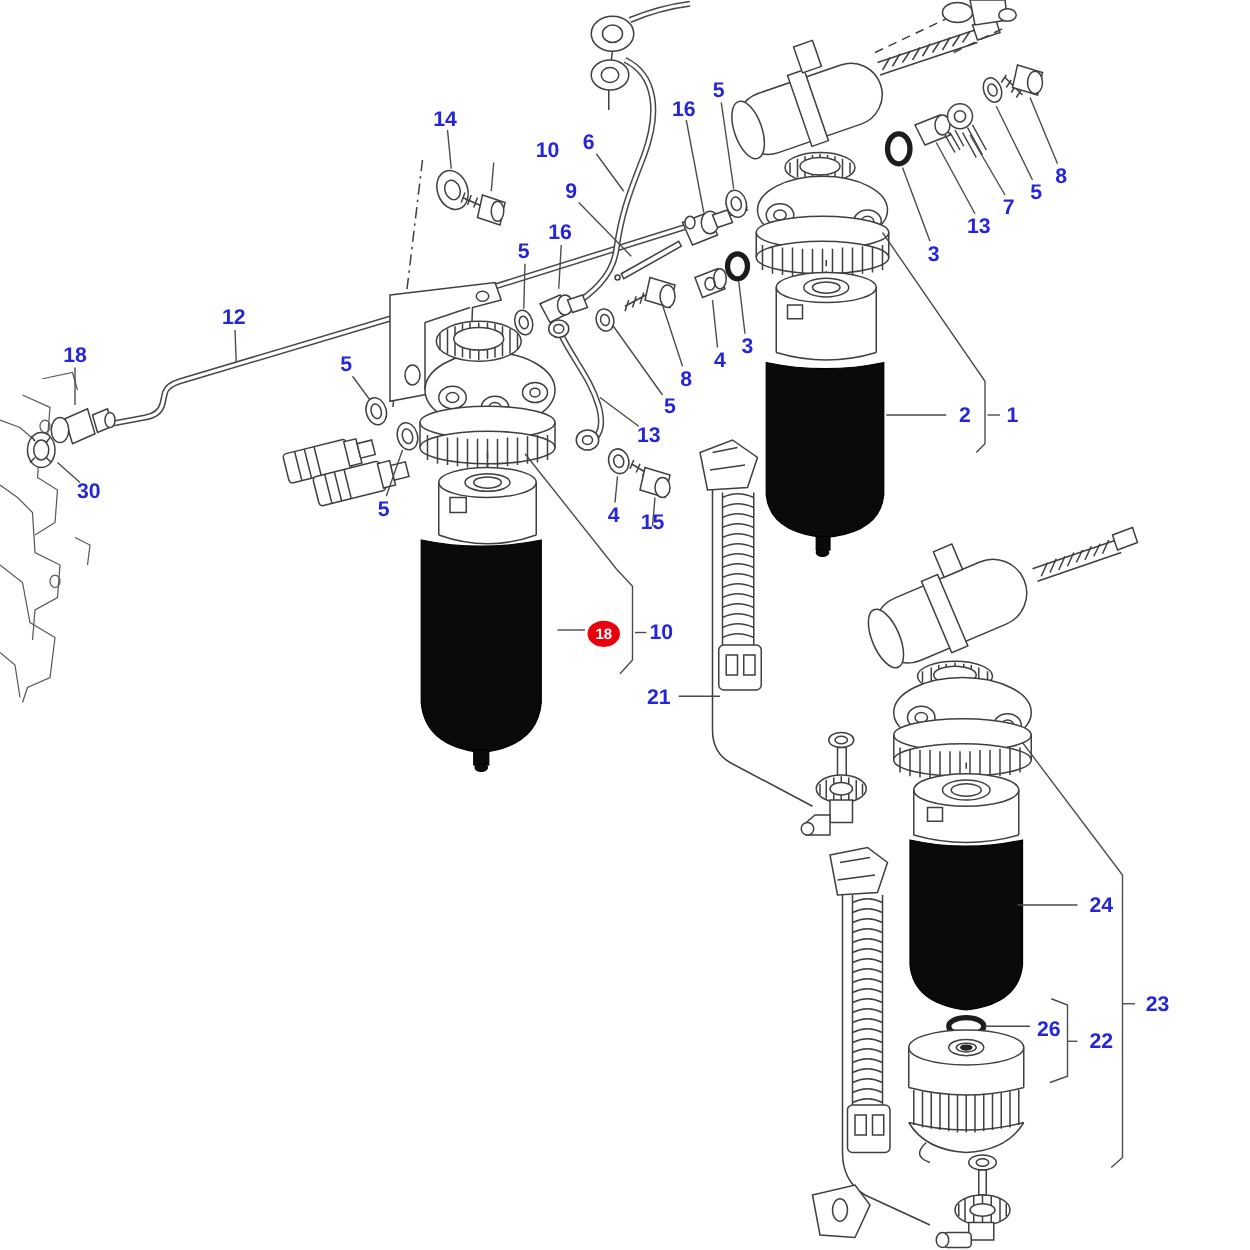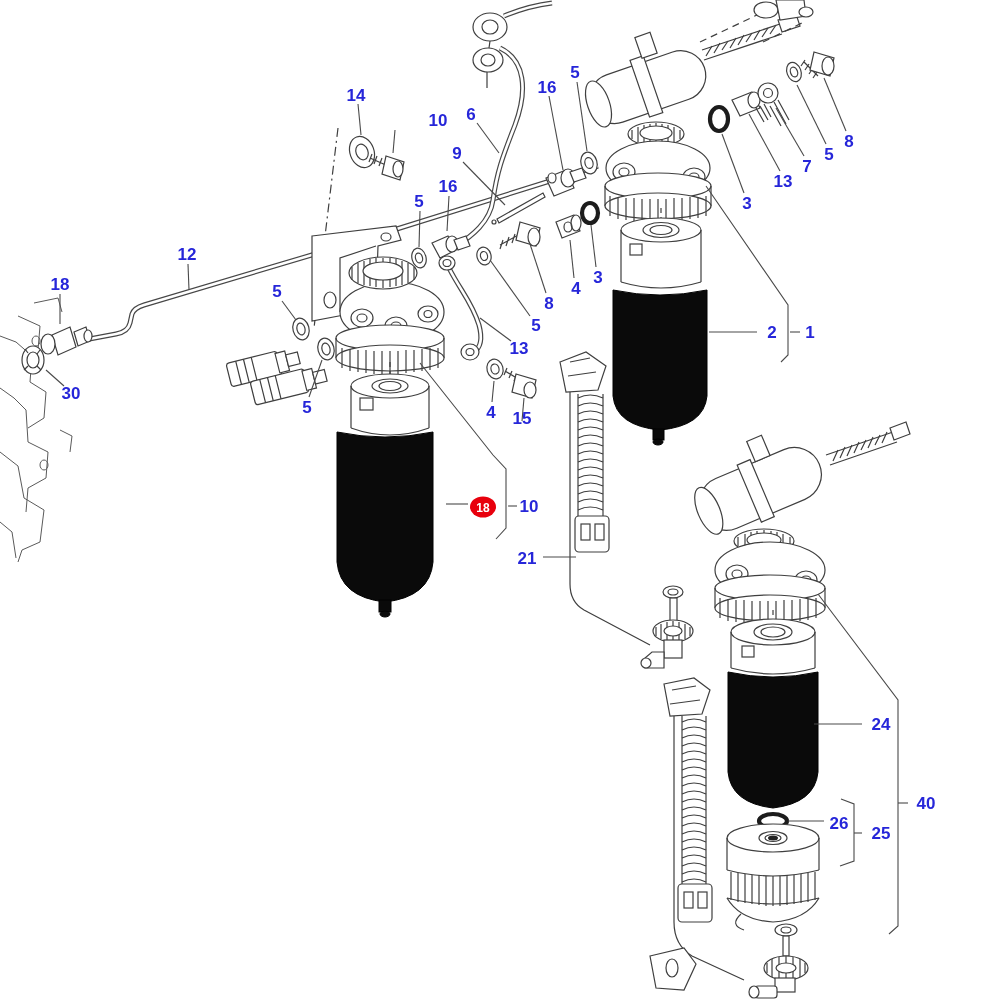--- a/index.html
+++ b/index.html
@@ -432,17 +432,17 @@
       <div class="callout" style="left: 536px; top: 325px;">5</div>
       <div class="callout" style="left: 519px; top: 348px;">13</div>
       <div class="callout" style="left: 772px; top: 332px;">2</div>
       <div class="callout" style="left: 810px; top: 332px;">1</div>
       <div class="callout" style="left: 491px; top: 412px;">4</div>
       <div class="callout" style="left: 522px; top: 418px;">15</div>
       <div class="callout highlighted" style="left: 483px; top: 507px;">18</div>
       <div class="callout" style="left: 529px; top: 506px;">10</div>
       <div class="callout" style="left: 527px; top: 558px;">21</div>
       <div class="callout" style="left: 881px; top: 724px;">24</div>
-      <div class="callout" style="left: 926px; top: 803px;">40</div>
+      <div class="callout" style="left: 926px; top: 803px;">23</div>
       <div class="callout" style="left: 839px; top: 823px;">26</div>
-      <div class="callout" style="left: 881px; top: 833px;">25</div>
+      <div class="callout" style="left: 881px; top: 833px;">22</div>
     </div>
 </div>
 
 </body></html>

